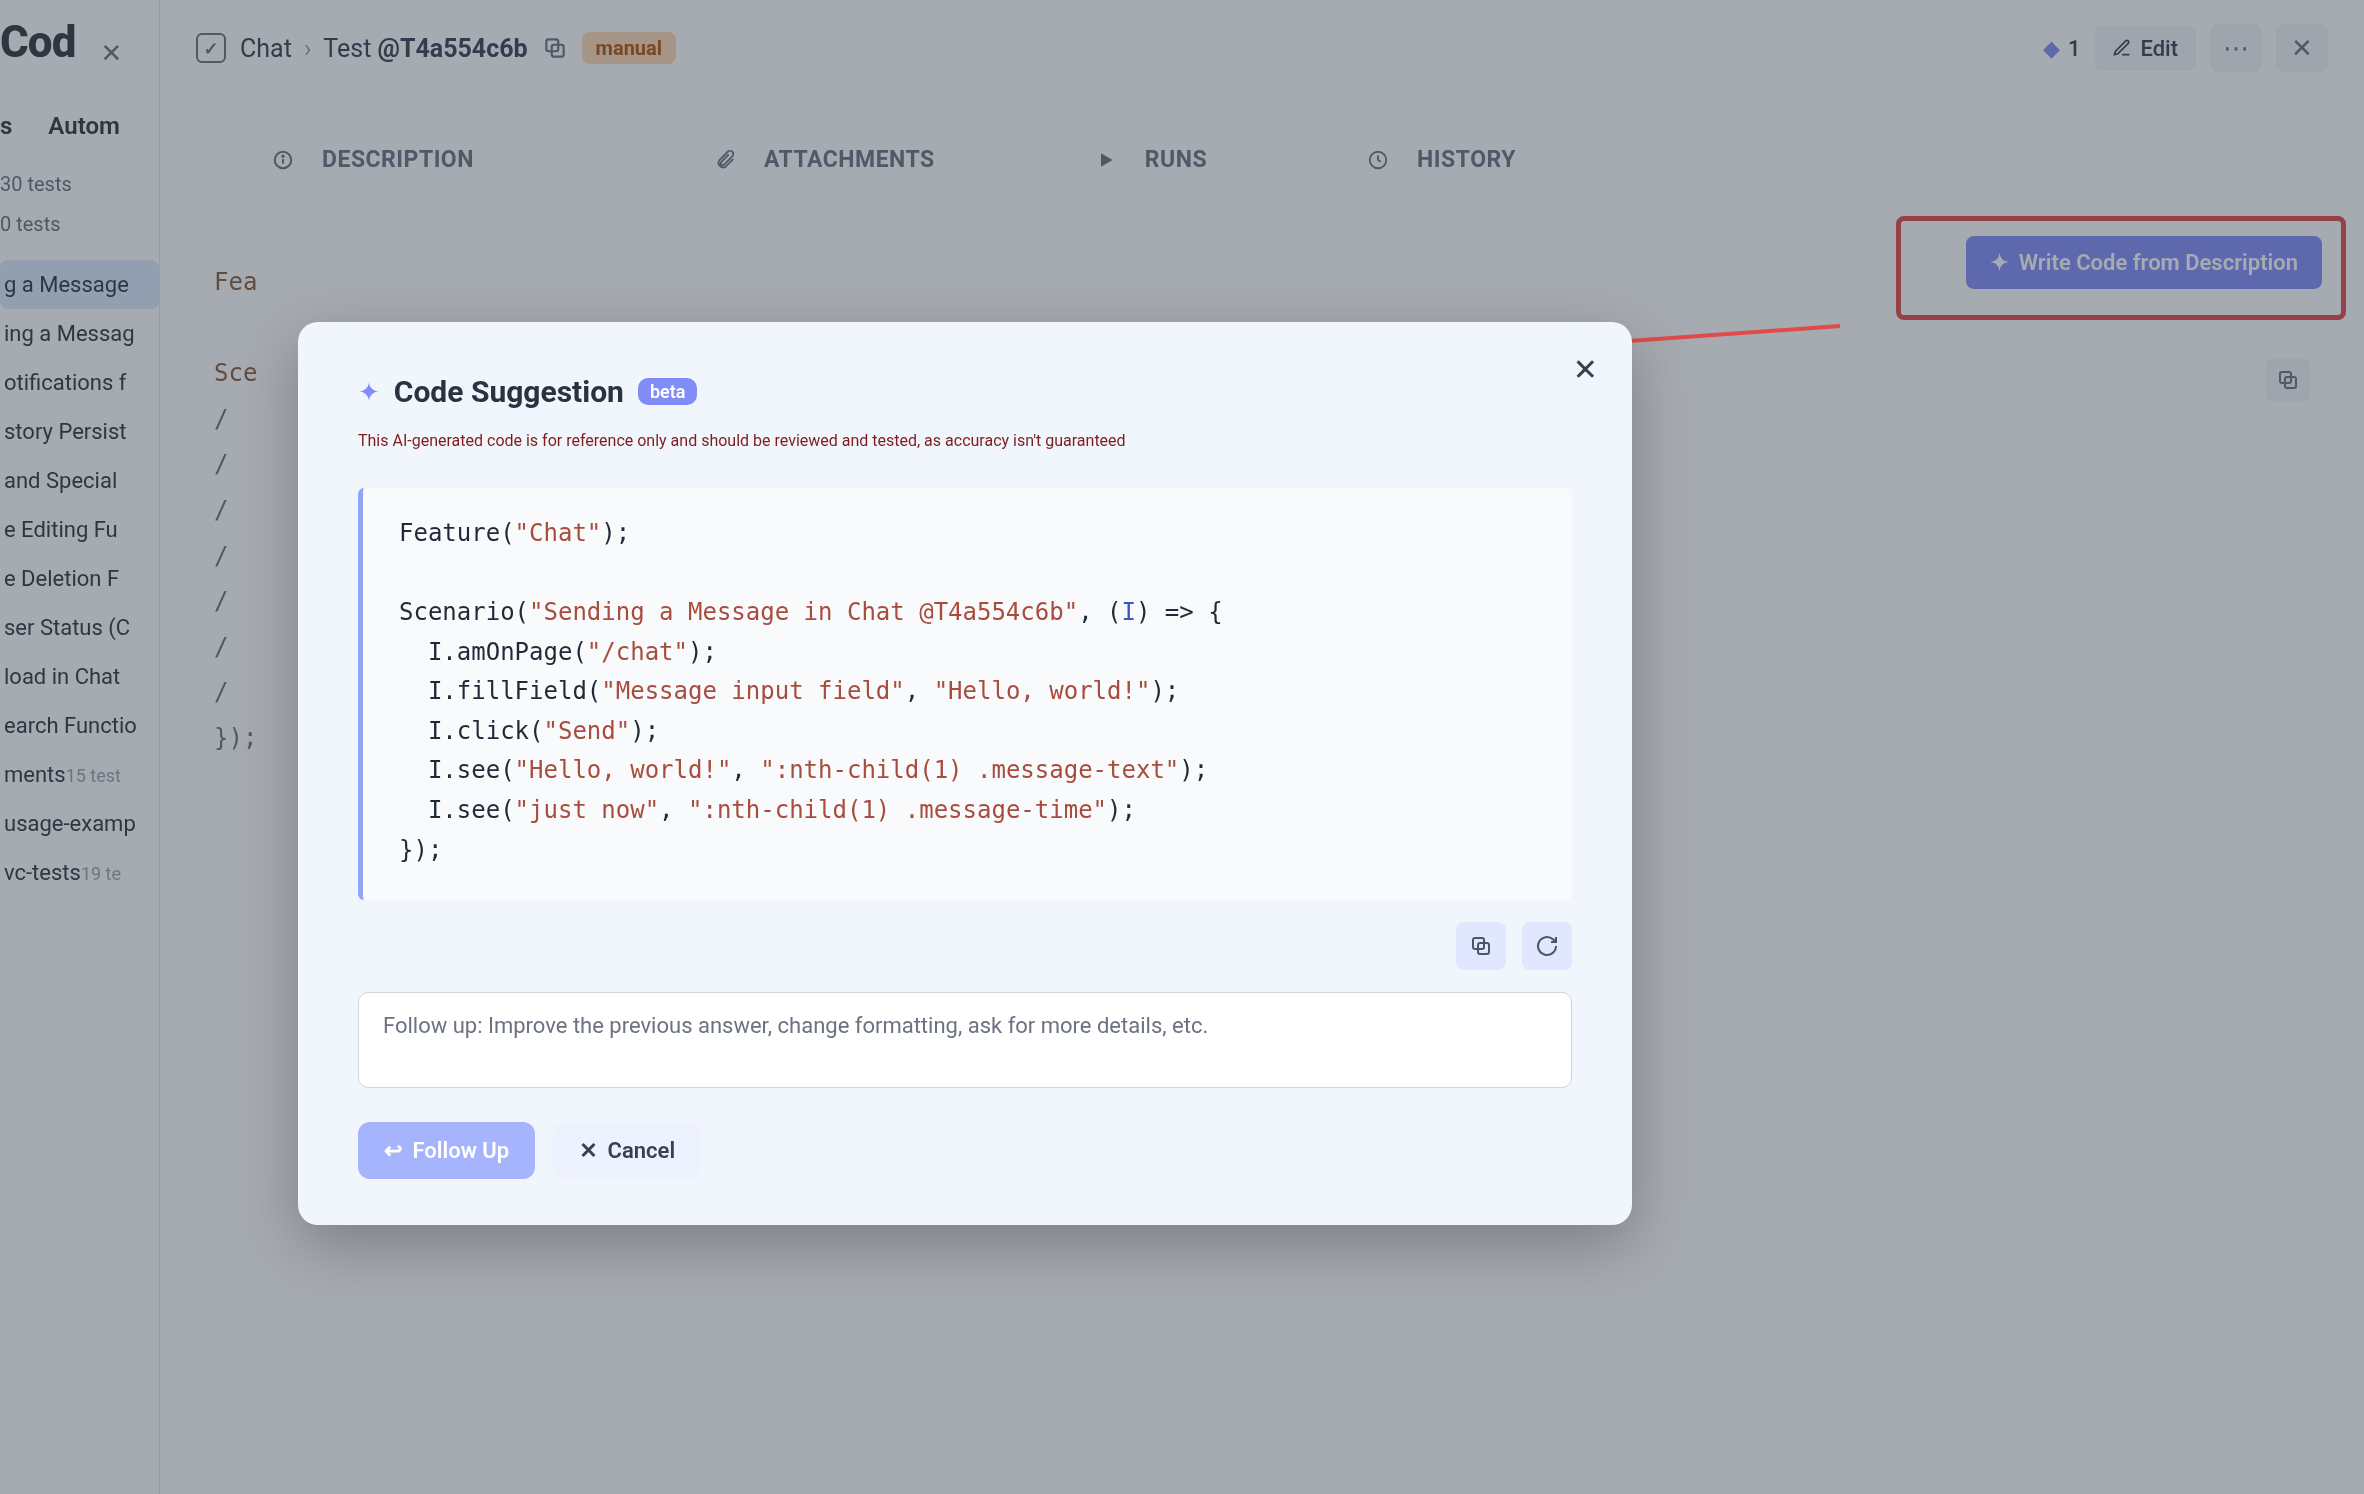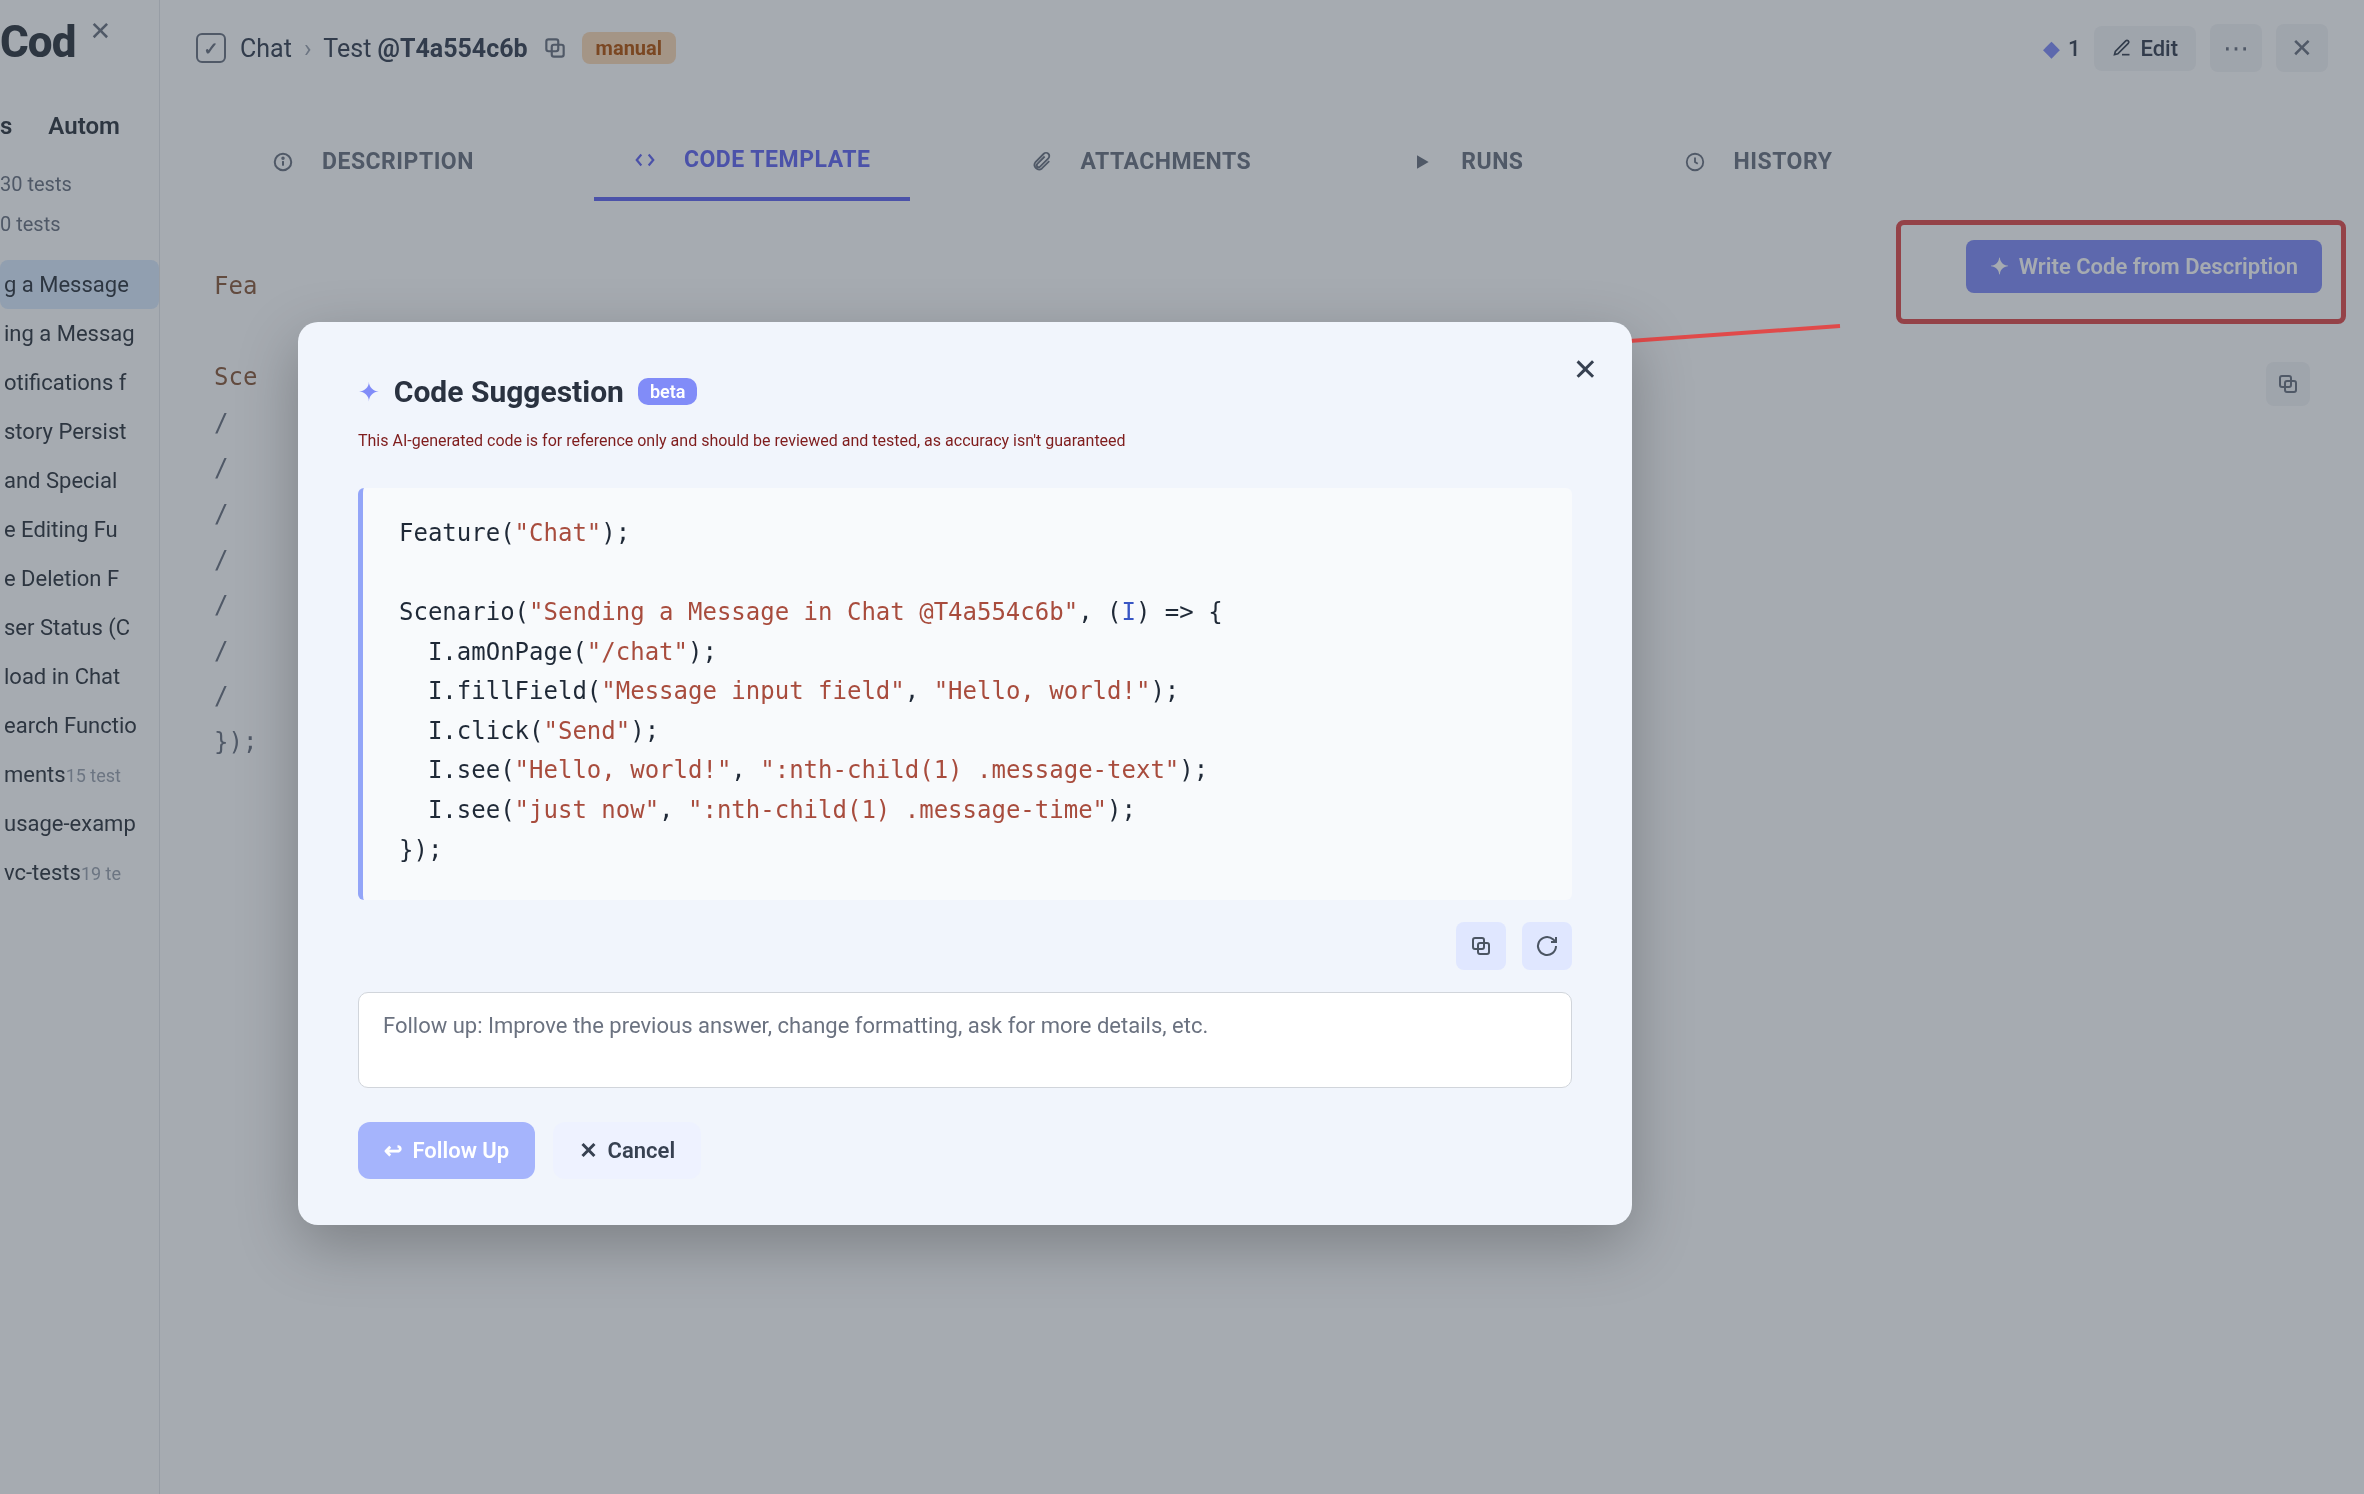--- a/index.html
+++ b/index.html
@@ -1,20 +1,20 @@
 <!DOCTYPE html>
 <html><head>
 <meta charset="utf-8">
 <style>
   * { box-sizing: border-box; margin: 0; padding: 0; }
   html, body { width: 2364px; height: 1494px; overflow: hidden; font-family: -apple-system, BlinkMacSystemFont, "Segoe UI", Roboto, sans-serif; background: #fff; }
   .root { position: relative; width: 2364px; height: 1494px; transform-origin: top left; transform: scale(1); }
   .app { position: absolute; inset: 0; display: flex; }
   .sidebar { width: 160px; background: #fff; border-right: 1px solid #e5e7eb; display: flex; flex-direction: column; overflow: hidden; }
-  .sidebar-header { display: flex; align-items: flex-start; padding: 16px 12px 24px 0; }
+  .sidebar-header { display: flex; align-items: flex-end; padding: 16px 12px 24px 0; gap: 11px; }
   .sidebar-header .title { font-size: 44px; font-weight: 800; color: #30363f; letter-spacing: -1px; }
   .sidebar-header .x { margin-left: 14px; color: #6b7280; font-size: 26px; }
   .sidebar-tabs { display: flex; padding: 20px 0 24px 0; gap: 36px; }
   .sidebar-tabs span { font-size: 24px; font-weight: 600; color: #30363f; }
   .sidebar-meta { font-size: 20px; color: #6b7280; padding: 8px 0; }
   .sidebar-list { margin-top: 16px; display: flex; flex-direction: column; }
   .sidebar-list .item { font-size: 22px; color: #30363f; padding: 12px 4px; white-space: nowrap; }
   .sidebar-list .item.active { background: #dbeafe; border-radius: 8px; }
   .sidebar-list .item .count { color: #9ca3af; font-size: 18px; }
   .main { flex: 1; display: flex; flex-direction: column; background: #fff; }
@@ -144,29 +144,20 @@
         <span class="ico">
               <svg width="22" height="22" viewBox="0 0 24 24" fill="none" stroke="currentColor" stroke-width="2.2">
                 <circle cx="12" cy="12" r="9"></circle>
                 <line x1="12" y1="11" x2="12" y2="16"></line>
                 <circle cx="12" cy="8" r="0.8" fill="currentColor"></circle>
               </svg>
             </span>
         <span>DESCRIPTION</span>
       </div>
       <div class="gap"></div>
-      <div class="tab active">
-        <span class="ico">
-              <svg width="24" height="22" viewBox="0 0 24 24" fill="none" stroke="currentColor" stroke-width="2.4">
-                <polyline points="8 6 3 12 8 18"></polyline>
-                <polyline points="16 6 21 12 16 18"></polyline>
-              </svg>
-            </span>
-        <span>CODE TEMPLATE</span>
-      </div>
       <div class="gap"></div>
       <div class="tab">
         <span class="ico">
               <svg width="22" height="22" viewBox="0 0 24 24" fill="none" stroke="currentColor" stroke-width="2">
                 <path d="M21 11l-8 8a5 5 0 01-7-7l9-9a3.5 3.5 0 015 5l-9 9a2 2 0 01-3-3l8-8"></path>
               </svg>
             </span>
         <span>ATTACHMENTS</span>
       </div>
       <div class="gap"></div>

